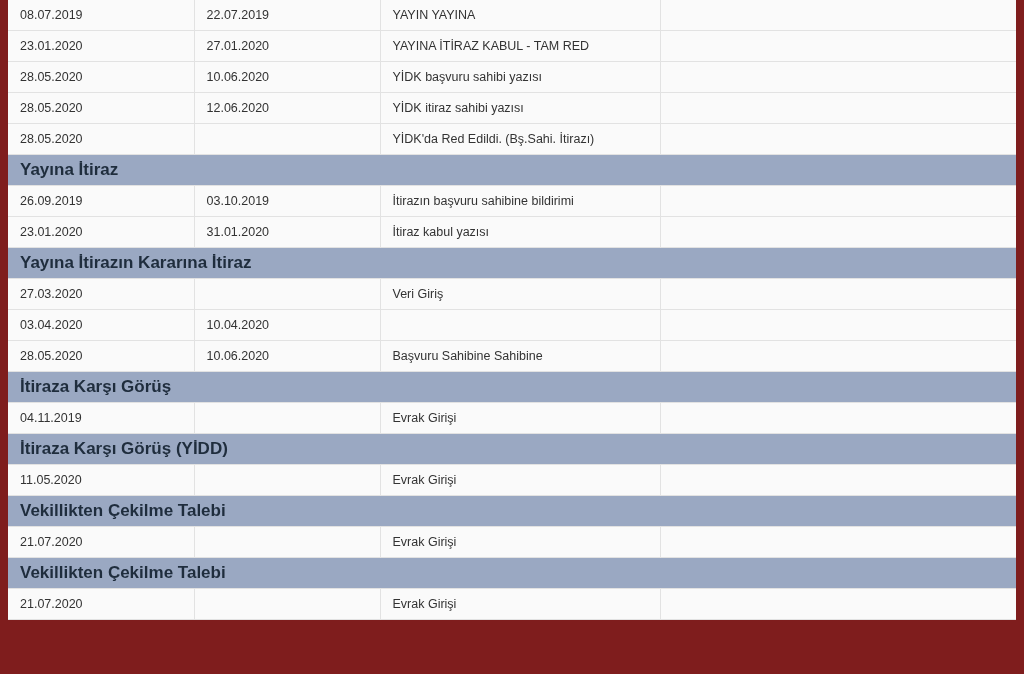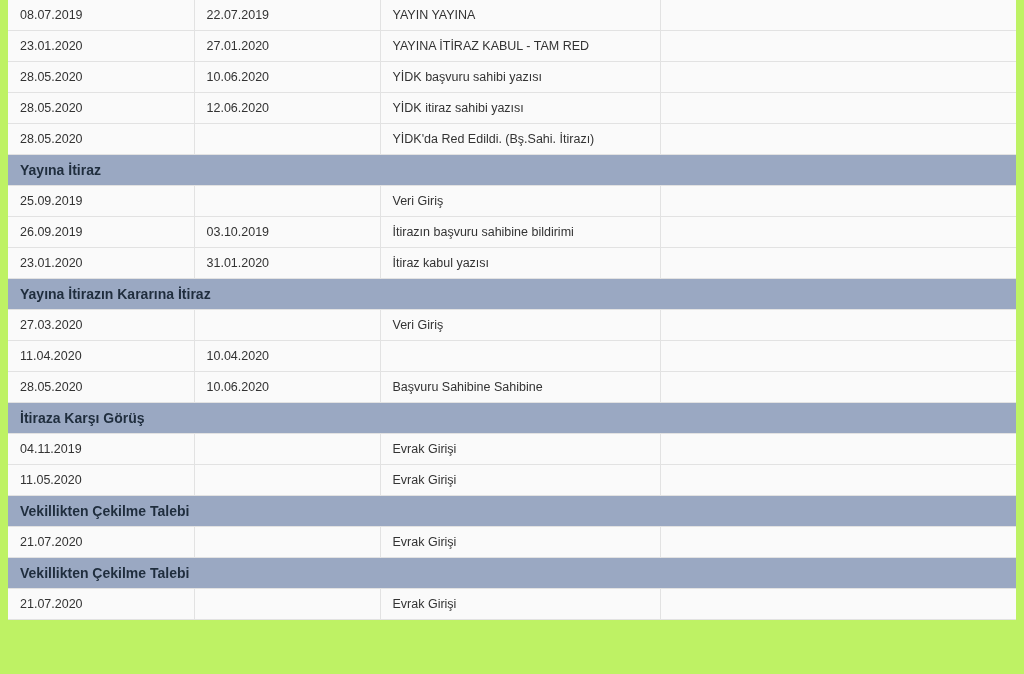--- a/index.html
+++ b/index.html
@@ -10,21 +10,21 @@
   body {
     width: 1024px;
     height: 674px;
     font-family: "Liberation Sans", sans-serif;
     overflow: hidden;
   }
   .page {
     width: 1024px;
     height: 674px;
     position: relative;
-    background: #bef264;
+    background: #7f1d1d;
   }
   table.history {
     border-collapse: collapse;
     width: 1008px;
     margin-left: 8px;
     table-layout: fixed;
   }
   table.history col.c1 { width: 186px; }
   table.history col.c2 { width: 186px; }
   table.history col.c3 { width: 280px; }
@@ -42,21 +42,21 @@
     white-space: nowrap;
     overflow: hidden;
     text-overflow: ellipsis;
   }
   tr.data-row td.last {
     border-right: none;
   }
   tr.section-row td {
     height: 30px;
     padding: 0 0 0 12px;
-    font-size: 14px;
+    font-size: 17px;
     font-weight: bold;
     color: #1f2d3d;
     background: #9aa8c2;
     border-bottom: 1px solid #e2e2e2;
     vertical-align: middle;
     white-space: nowrap;
   }
 </style>
 </head>
 <body>
@@ -97,26 +97,20 @@
         <tr class="data-row">
           <td>28.05.2020</td>
           <td></td>
           <td>YİDK'da Red Edildi. (Bş.Sahi. İtirazı)</td>
           <td class="last"></td>
         </tr>
         <tr class="section-row">
           <td colspan="4">Yayına İtiraz</td>
         </tr>
         <tr class="data-row">
-          <td>25.09.2019</td>
-          <td></td>
-          <td>Veri Giriş</td>
-          <td class="last"></td>
-        </tr>
-        <tr class="data-row">
           <td>26.09.2019</td>
           <td>03.10.2019</td>
           <td>İtirazın başvuru sahibine bildirimi</td>
           <td class="last"></td>
         </tr>
         <tr class="data-row">
           <td>23.01.2020</td>
           <td>31.01.2020</td>
           <td>İtiraz kabul yazısı</td>
           <td class="last"></td>
@@ -124,39 +118,42 @@
         <tr class="section-row">
           <td colspan="4">Yayına İtirazın Kararına İtiraz</td>
         </tr>
         <tr class="data-row">
           <td>27.03.2020</td>
           <td></td>
           <td>Veri Giriş</td>
           <td class="last"></td>
         </tr>
         <tr class="data-row">
-          <td>11.04.2020</td>
+          <td>03.04.2020</td>
           <td>10.04.2020</td>
           <td></td>
           <td class="last"></td>
         </tr>
         <tr class="data-row">
           <td>28.05.2020</td>
           <td>10.06.2020</td>
           <td>Başvuru Sahibine Sahibine</td>
           <td class="last"></td>
         </tr>
         <tr class="section-row">
           <td colspan="4">İtiraza Karşı Görüş</td>
         </tr>
         <tr class="data-row">
           <td>04.11.2019</td>
           <td></td>
           <td>Evrak Girişi</td>
           <td class="last"></td>
+        </tr>
+        <tr class="section-row">
+          <td colspan="4">İtiraza Karşı Görüş (YİDD)</td>
         </tr>
         <tr class="data-row">
           <td>11.05.2020</td>
           <td></td>
           <td>Evrak Girişi</td>
           <td class="last"></td>
         </tr>
         <tr class="section-row">
           <td colspan="4">Vekillikten Çekilme Talebi</td>
         </tr>

